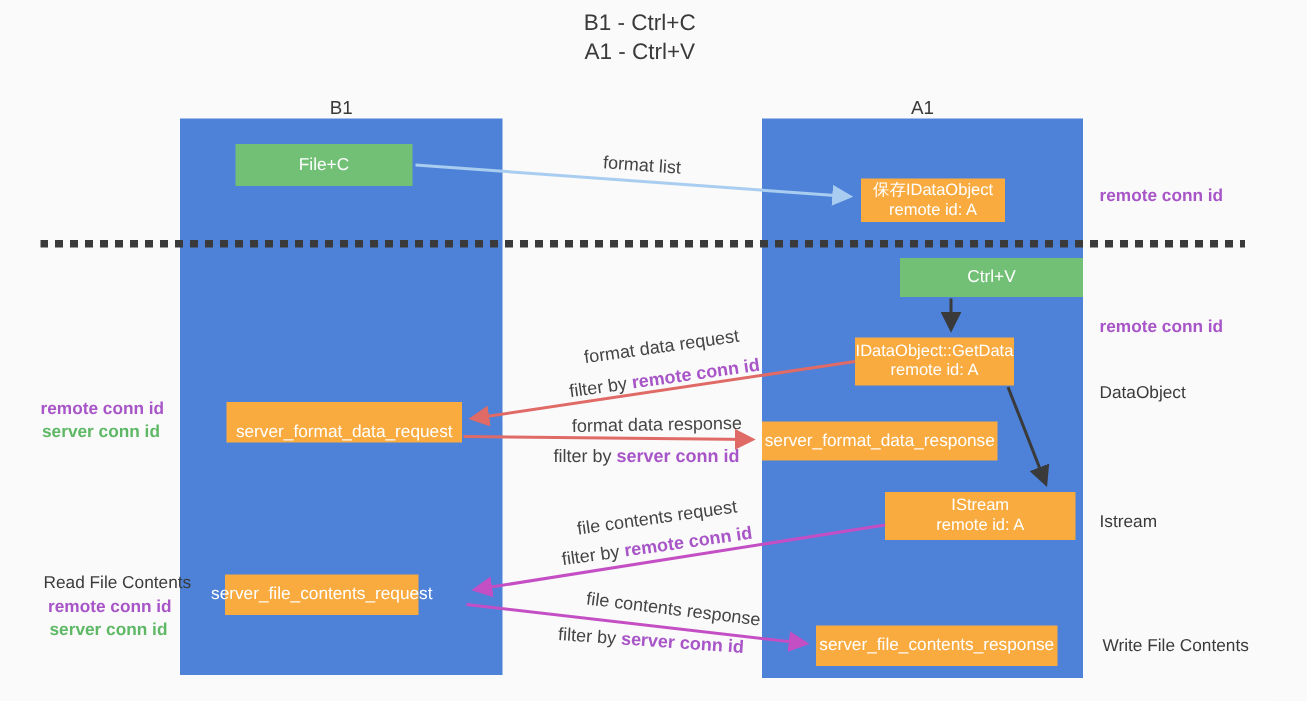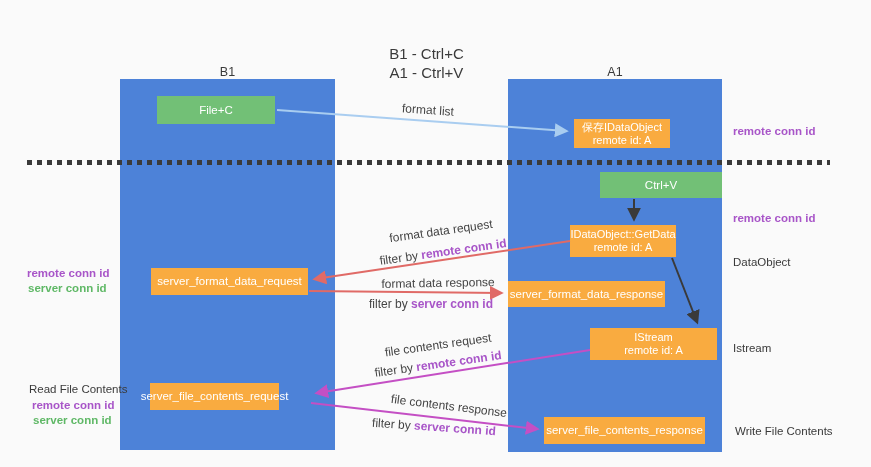--- a/index.html
+++ b/index.html
@@ -4,21 +4,21 @@
 <style>
   html,body{margin:0;padding:0;}
   .canvas{
     position:relative;width:871px;height:467px;overflow:hidden;
     background:var(--background,#fafafa);
     font-family:"Liberation Sans",sans-serif;
     color:var(--text-dark,#3a3a3a);
   }
   .title{
     position:absolute;left:0;top:6px;width:853px;text-align:center;
-    font-size:15px;line-height:19px;color:var(--text-dark);margin-top:38px;
+    font-size:15px;line-height:19px;color:var(--text-dark);
   }
   .lifeline-header{
     position:absolute;top:44px;text-align:center;
     font-size:12.5px;line-height:16px;color:var(--text-dark);margin-top:20px;
   }
   .lifeline{
     position:absolute;top:79px;background:var(--lifeline-blue,#4d82d8);
   }
   .separator{
     position:absolute;left:27px;top:160px;width:803px;height:5px;
@@ -81,21 +81,21 @@
     <span>Ctrl+V</span>
   </div>
 
   <div class="box orange" style="left:570px;top:225px;width:106px;height:32px;font-size:11px;">
     <div>
       <span>IDataObject::GetData</span><br>
       <span>remote id: A</span>
     </div>
   </div>
 
-  <div class="box orange" style="left:151px;top:268px;width:157px;height:27px;">
+  <div class="box orange" style="left:151px;top:268px;width:157px;height:27px;align-items:flex-end;">
     <span>server_format_data_request</span>
   </div>
 
   <div class="box orange" style="left:508px;top:281px;width:157px;height:26px;">
     <span>server_format_data_response</span>
   </div>
 
   <div class="box orange" style="left:590px;top:328px;width:127px;height:32px;font-size:11px;">
     <div>
       <span>IStream</span><br>

